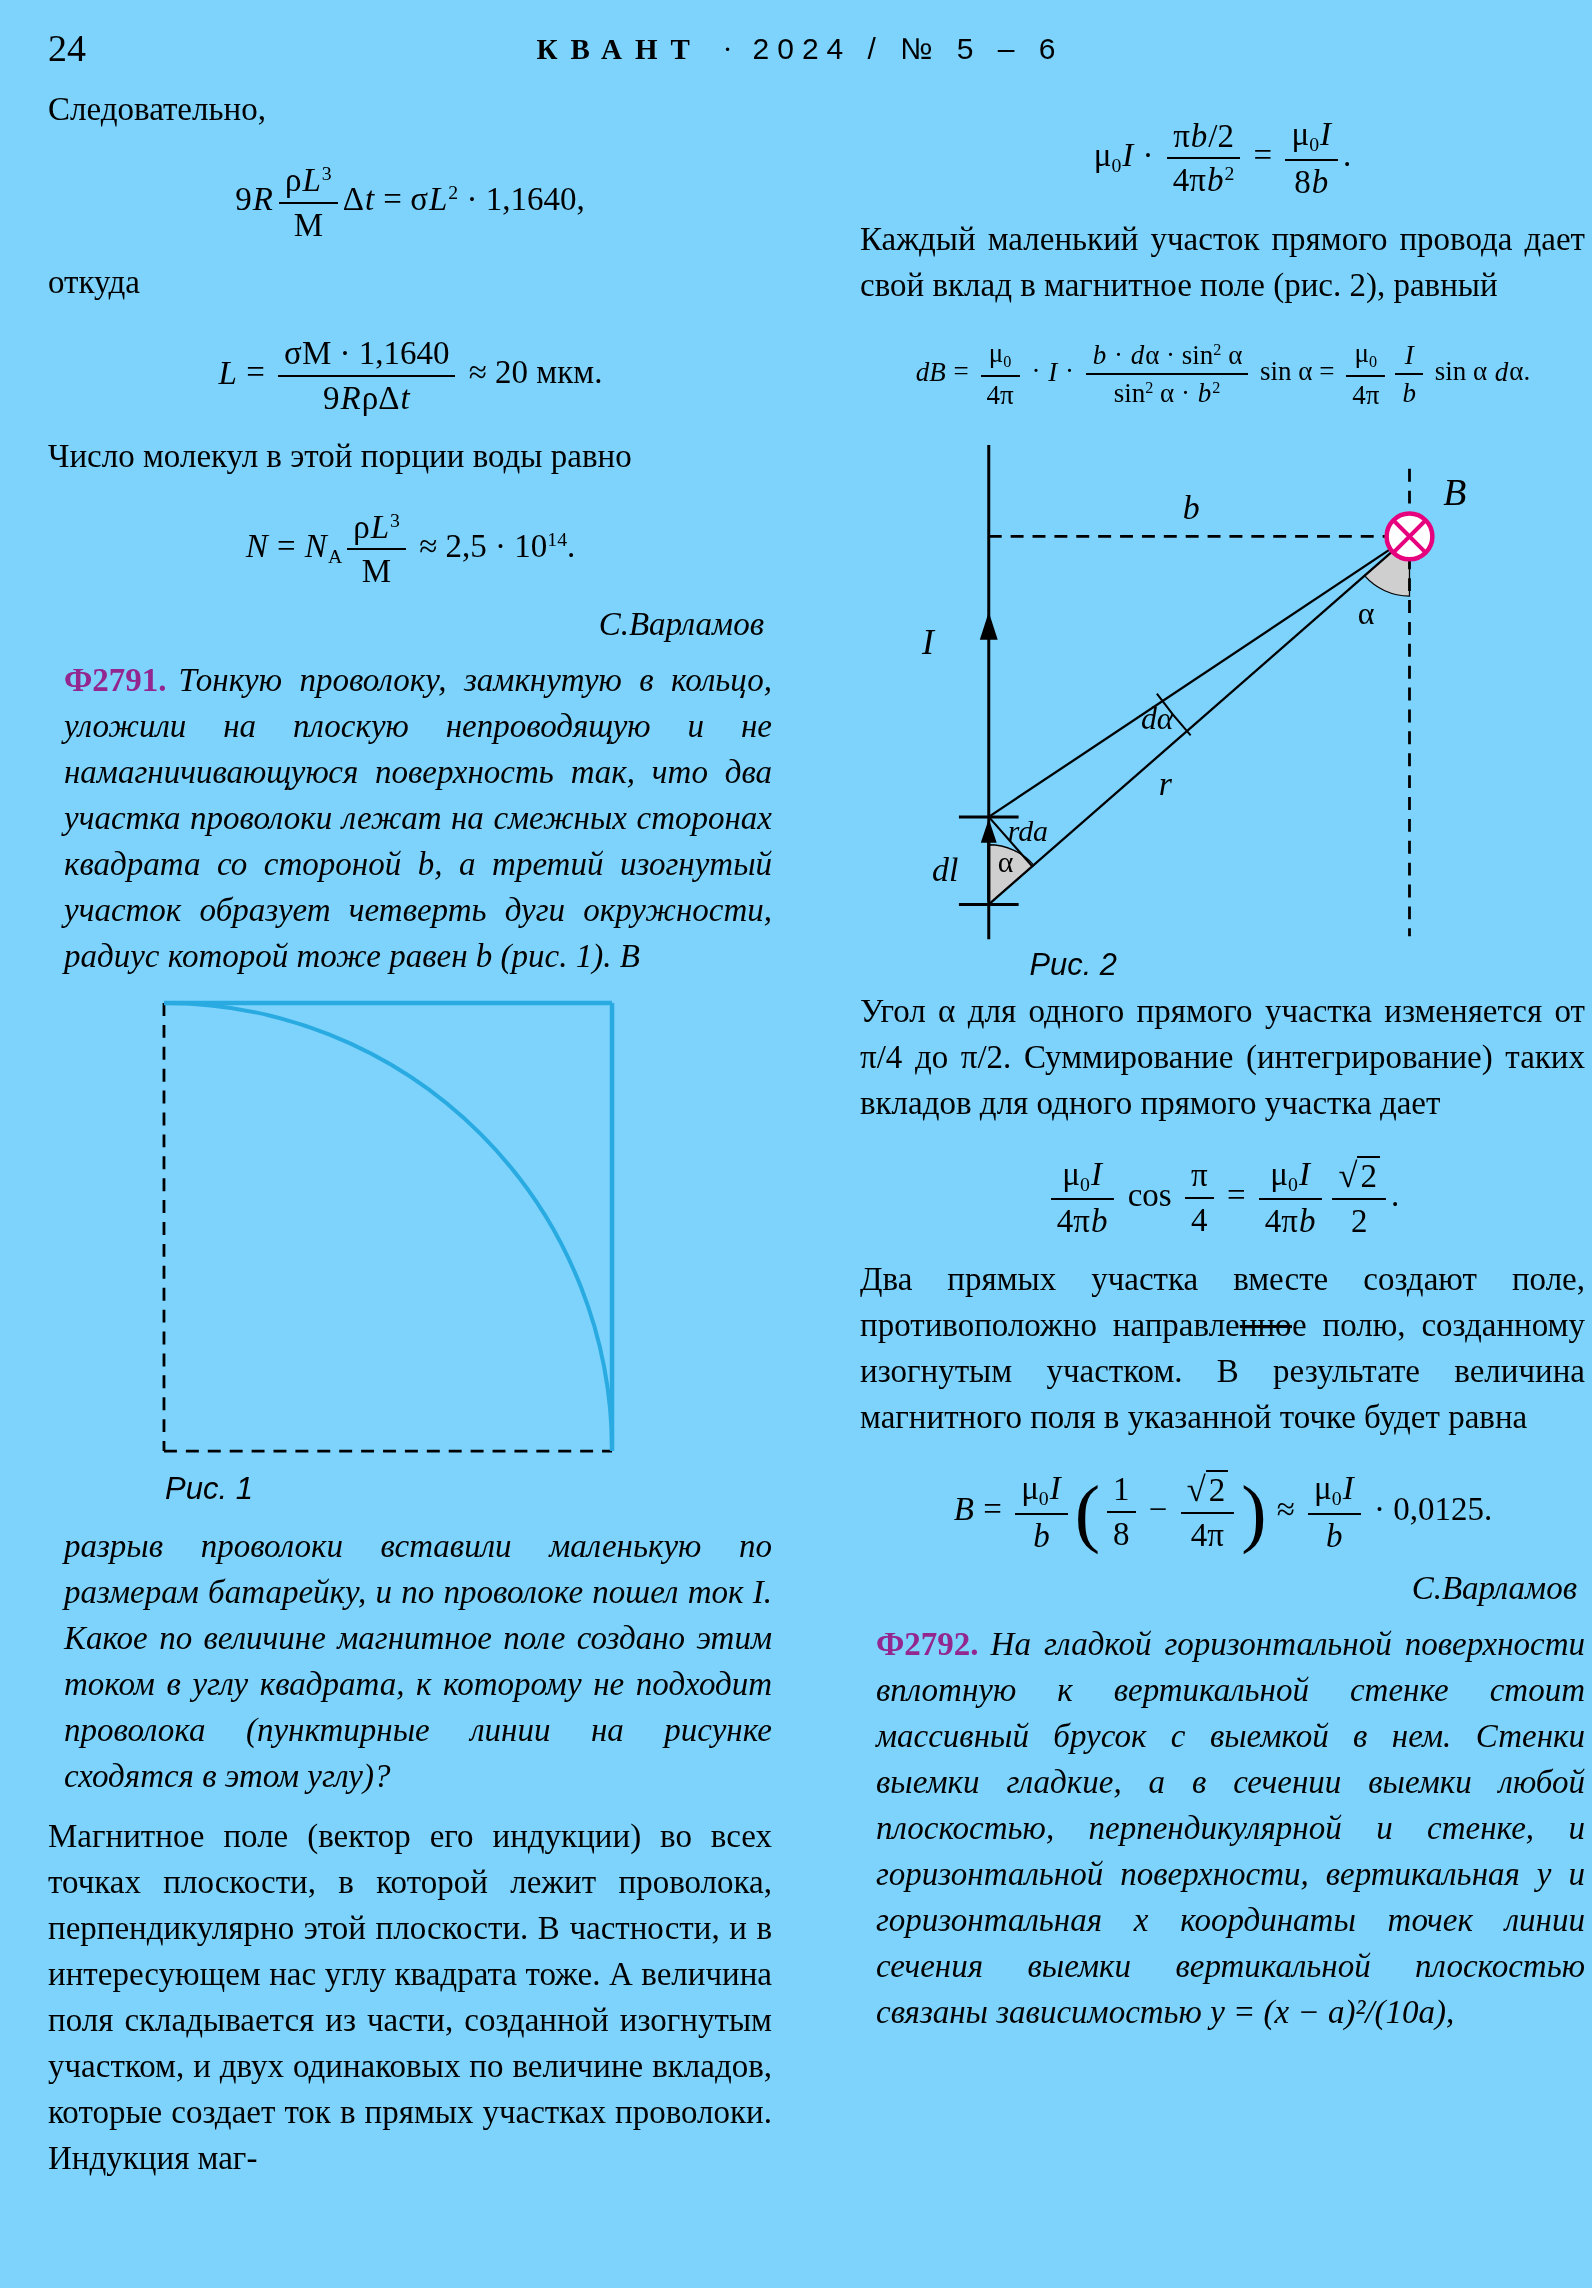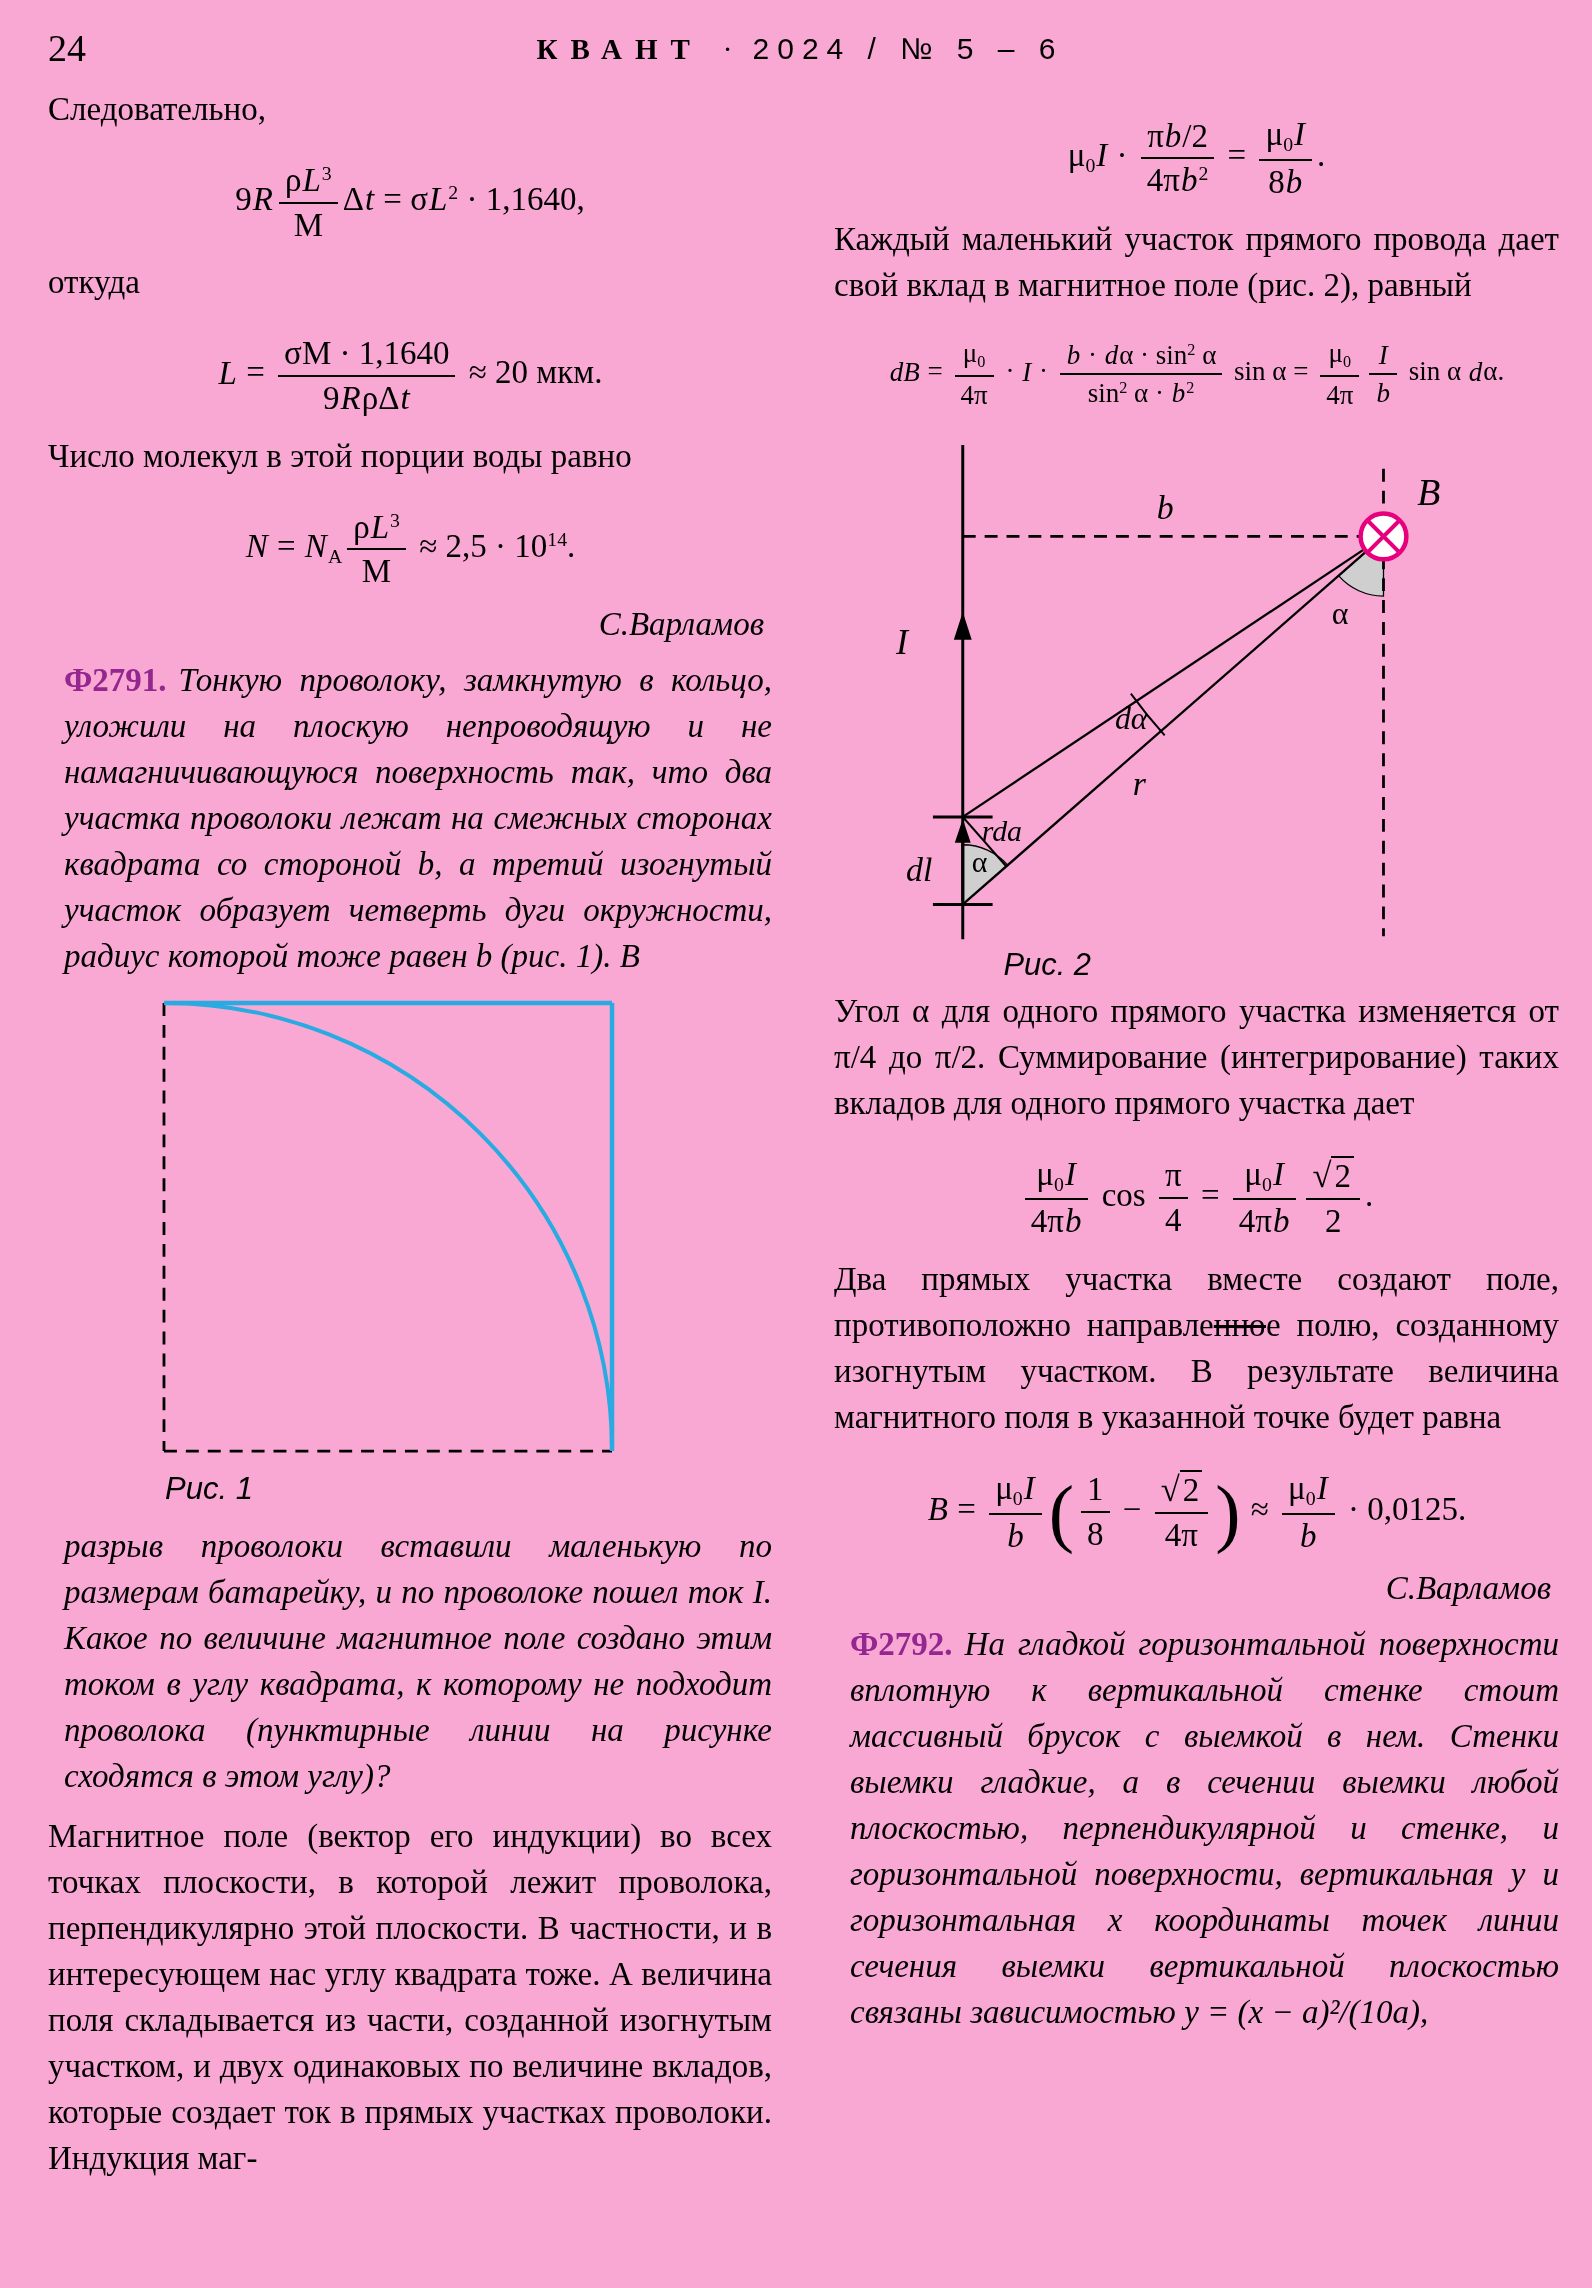--- a/index.html
+++ b/index.html
@@ -1,26 +1,26 @@
 <!DOCTYPE html>
 <html><head>
 <meta charset="utf-8">
 <style>
   html,body{margin:0;padding:0;background:#e8e8e8;}
-  .page{position:relative;width:1592px;height:2289px;background:#f9a8d4;color:#000;
+  .page{position:relative;width:1592px;height:2289px;background:#7dd3fc;color:#000;
         font-family:"Liberation Serif","DejaVu Serif",serif;overflow:hidden;margin:0 auto;}
   
   .hdr{position:absolute;top:24px;left:48px;right:40px;height:50px;}
   .pageno{position:absolute;left:0;top:2px;font-size:38px;}
   .hdr-center{position:absolute;left:0;right:0;top:8px;text-align:center;white-space:nowrap;}
   .jt{font-weight:bold;letter-spacing:13px;font-size:29px;}
   .hdot{margin:0 20px;font-size:29px;}
   .issue{font-family:"Liberation Sans","DejaVu Sans",sans-serif;letter-spacing:8px;font-size:30px;}
   
-  .cols{position:absolute;top:86px;left:48px;display:flex;gap:62px;}
+  .cols{position:absolute;top:86px;left:48px;display:flex;gap:88px;}
   .colL{width:724px;}
   .colR{width:725px;}
   p.body{font-size:33px;line-height:46px;text-align:justify;margin:0;}
   .prob{font-size:33px;line-height:46px;text-align:justify;margin:10px 0 0 16px;font-style:italic;}
   .probnum{font-style:normal;font-weight:bold;color:#93278F;margin-right:12px;}
   .sig{font-style:italic;font-size:33px;text-align:right;margin:14px 8px 14px 0;font-family:Liberation Serif, serif;}
   
   .formula{font-size:33px;text-align:center;margin:30px 0 16px;white-space:nowrap;line-height:1.05;}
   .formula.small{font-size:27px;}
   .frac{display:inline-block;vertical-align:middle;text-align:center;margin:0 5px;}

